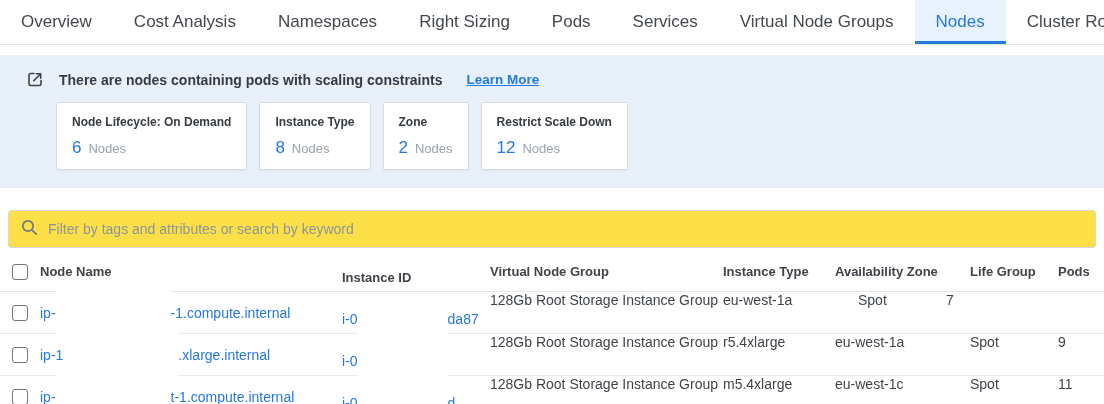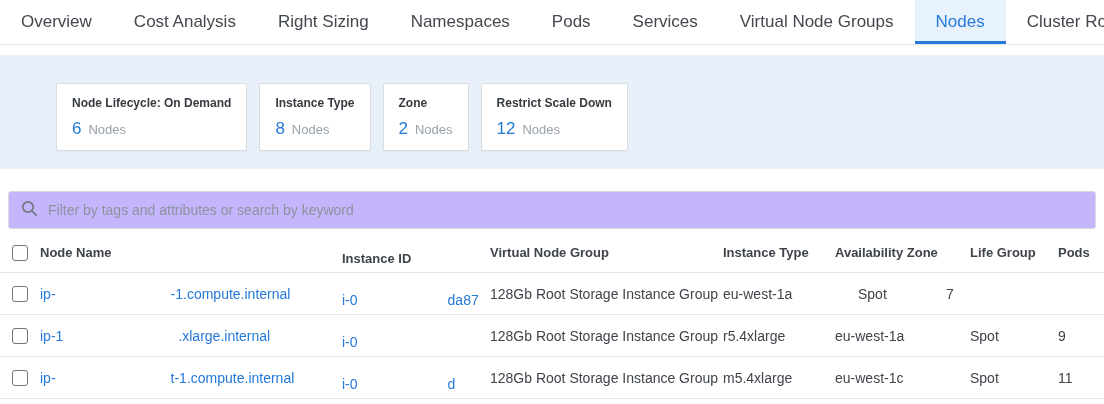--- a/index.html
+++ b/index.html
@@ -22,31 +22,31 @@
   .cards { display: flex; gap: 12px; margin: 13px 0 0 30px; }
   .card { background: #fff; border: 1px solid #d8dde2; border-radius: 2px;
     padding: 12px 15px 11px; box-shadow: 0 1px 2px rgba(0,0,0,.04); }
   .card-title { font-size: 12px; font-weight: 700; color: #363b41; white-space: nowrap; }
   .card-count-row { margin-top: 9px; display: flex; align-items: baseline; gap: 7px; }
   .card-count { font-size: 17px; color: #2579d8; font-weight: 500; }
   .card-unit { font-size: 13px; color: #99a1a9; }
 
   
   .search { margin: 22px 8px 0; height: 38px; border: 1px solid #d5dade;
-    border-radius: 3px; display: flex; align-items: center; padding: 0 12px; gap: 10px; background:#c4b5fd; }
+    border-radius: 3px; display: flex; align-items: center; padding: 0 12px; gap: 10px; background:#fde047; }
   .search svg { flex: 0 0 auto; }
   .search input { flex: 1; border: none; outline: none; font-size: 14px;
     font-family: "Liberation Sans", sans-serif; color: #3c4147; background: transparent; }
   .search input::placeholder { color: #8c949b; }
 
   
   .thead { display: flex; align-items: center; height: 40px; margin-top: 4px;
     padding-left: 12px; border-bottom: 1px solid #e5e8ea; font-size: 13px;
     font-weight: 700; color: #3f444a; }
-  .trow { display: flex; align-items: center; height: 42px; padding-left: 12px;
+  .trow { display: flex; height: 42px; padding-left: 12px;
     border-bottom: 1px solid #e8ebed; font-size: 14px; color: #3f444a; }
   .cb-wrap { width: 28px; flex: 0 0 auto; display: flex; align-items: center; }
   .checkbox { width: 16px; height: 16px; border: 1.5px solid #70767c; border-radius: 3px;
     background: #fff; cursor: pointer; }
   .col-name { width: 302px; flex: 0 0 auto; display: flex; align-items: center; }
   .col-id   { width: 148px; flex: 0 0 auto; display: flex; align-items: center; margin-top: 12px; }
   .col-vng  { width: 233px; flex: 0 0 auto; }
   .col-it   { width: 112px; flex: 0 0 auto; }
   .col-az   { width: 135px; flex: 0 0 auto; }
   .col-lc   { width: 88px;  flex: 0 0 auto; }
@@ -57,31 +57,42 @@
     margin: -3px 0; flex: 0 0 auto; }
   .redact.name { width: 115px; }
   .redact.id { width: 90px; }
 </style>
 </head>
 <body>
 
 <div class="tabbar">
   <div class="tab">Overview</div>
   <div class="tab">Cost Analysis</div>
+  <div class="tab">Namespaces</div>
   <div class="tab">Right Sizing</div>
-  <div class="tab">Namespaces</div>
   <div class="tab">Pods</div>
   <div class="tab">Services</div>
   <div class="tab">Virtual Node Groups</div>
   <div class="tab active">Nodes</div>
   <div class="tab">Cluster Rolls</div>
   <div class="tab">Log</div>
 </div>
 
 <div class="banner">
+  <div class="banner-head">
+    <span class="banner-icon">
+      <svg width="19" height="19" viewBox="0 0 19 19" fill="none">
+        <path d="M8 3.5 H4.6 Q3 3.5 3 5.1 V13.9 Q3 15.5 4.6 15.5 H13.4 Q15 15.5 15 13.9 V10.5" stroke="#3f444a" stroke-width="1.6" stroke-linecap="round"></path>
+        <path d="M7.8 10.7 L14.2 4.3" stroke="#3f444a" stroke-width="1.6" stroke-linecap="round"></path>
+        <path d="M10.3 3.8 H14.7 V8.2" stroke="#3f444a" stroke-width="1.6" stroke-linecap="round" stroke-linejoin="round"></path>
+      </svg>
+    </span>
+    <span class="banner-msg">There are nodes containing pods with scaling constraints</span>
+    <a class="banner-link">Learn More</a>
+  </div>
   <div class="cards">
     <div class="card">
       <div class="card-title">Node Lifecycle: On Demand</div>
       <div class="card-count-row">
         <span class="card-count">6</span>
         <span class="card-unit">Nodes</span>
       </div>
     </div>
     <div class="card">
       <div class="card-title">Instance Type</div>

